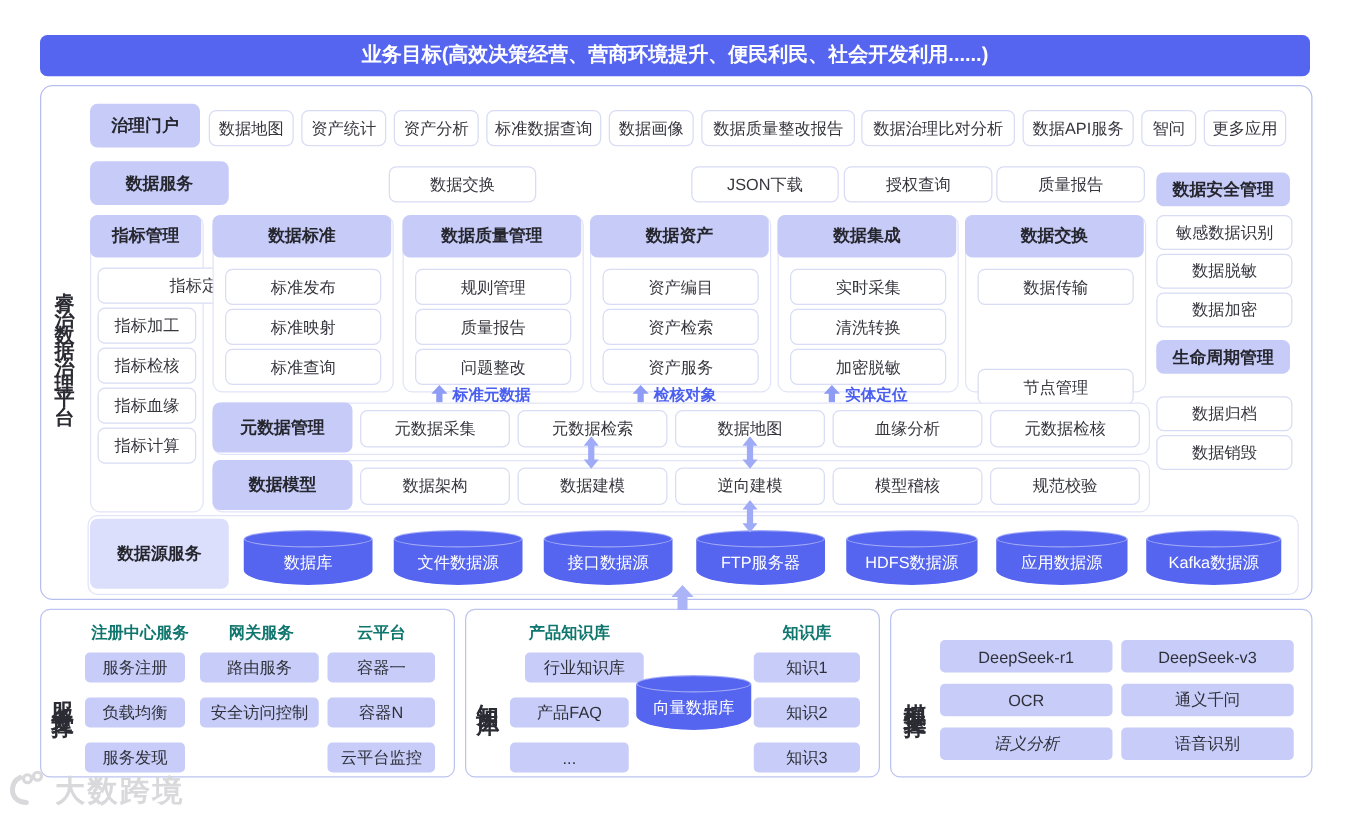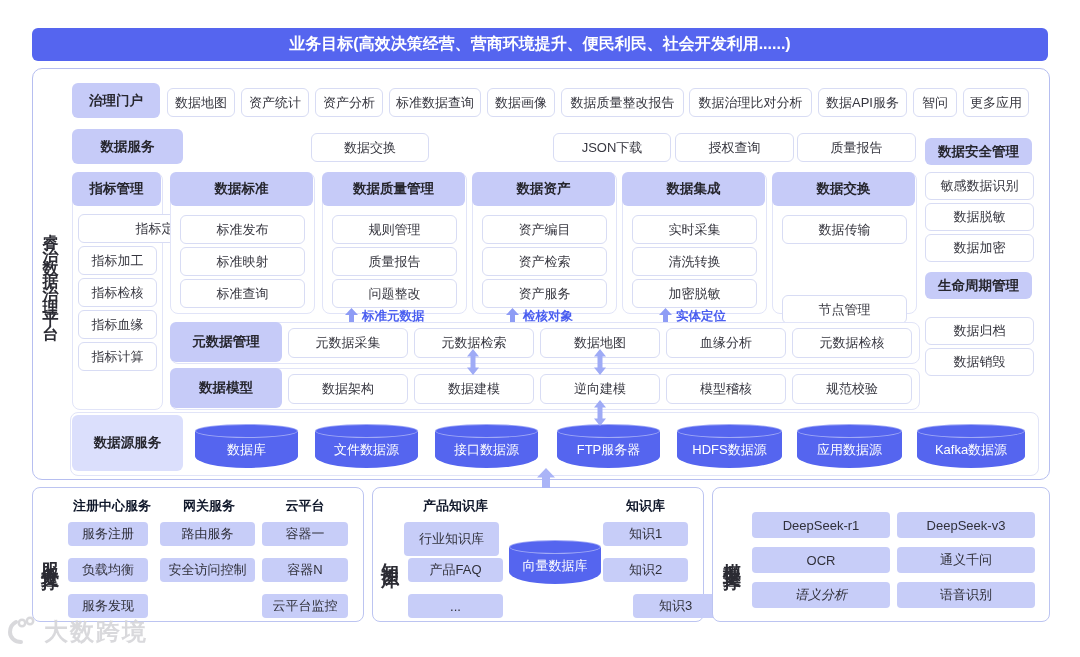--- a/index.html
+++ b/index.html
@@ -24,21 +24,21 @@
 
   .arrow{position:absolute;z-index:5;}
 
   .cyl{position:absolute;background:#5565ef;color:#fff;font-size:13px;display:flex;align-items:center;justify-content:center;
        border-radius:0 0 50% 50% / 0 0 12px 12px;white-space:nowrap;}
   .cyl::before{content:"";position:absolute;left:0;right:0;top:-7px;height:14px;background:#5565ef;border-radius:50%;
        box-sizing:border-box;border:1px solid rgba(255,255,255,.45);}
   .cyl span{position:relative;z-index:2;}
 
   .panel{position:absolute;top:487px;height:133px;border:1px solid #bcc4f1;border-radius:8px;background:#fff;}
-  .ghdr{position:absolute;font-size:13px;font-weight:bold;color:#0f172a;text-align:center;}
+  .ghdr{position:absolute;font-size:13px;font-weight:bold;color:#0f766e;text-align:center;}
   .pill{position:absolute;background:#c7cdf8;border-radius:4px;display:flex;align-items:center;justify-content:center;
         font-size:13px;color:#30303a;white-space:nowrap;}
 
   .watermark{position:absolute;left:6px;top:614px;display:flex;align-items:center;gap:6px;color:#d5d5d9;opacity:.9;}
   .watermark .wm-text{font-size:24px;font-weight:800;letter-spacing:2px;}
 </style>
 </head>
 <body>
 
 <div id="canvas">
@@ -198,30 +198,30 @@
   <div class="pill" style="left:68px;top:594px;width:80px;height:24px;">服务发现</div>
   <div class="pill" style="left:160px;top:522px;width:95px;height:24px;">路由服务</div>
   <div class="pill" style="left:160px;top:558px;width:95px;height:24px;">安全访问控制</div>
   <div class="pill" style="left:262px;top:522px;width:86px;height:24px;">容器一</div>
   <div class="pill" style="left:262px;top:558px;width:86px;height:24px;">容器N</div>
   <div class="pill" style="left:262px;top:594px;width:86px;height:24px;">云平台监控</div>
 
   <div class="panel" style="left:372px;width:330px;"></div>
   <div class="side-title vtext" style="left:378px;top:487px;width:24px;height:133px;font-size:18px;letter-spacing:3px;">知识库</div>
   <div class="ghdr" style="left:408px;top:497px;width:95px;">产品知识库</div>
-  <div class="pill" style="left:404px;top:522px;width:95px;height:34px;">行业知识库</div>
+  <div class="pill" style="left:420px;top:522px;width:95px;height:24px;">行业知识库</div>
   <div class="pill" style="left:408px;top:558px;width:95px;height:24px;">产品FAQ</div>
   <div class="pill" style="left:408px;top:594px;width:95px;height:24px;">...</div>
   <div class="cyl" style="left:509px;top:547px;width:92px;height:37px;">
       <span>向量数据库</span>
     </div>
   <div class="ghdr" style="left:603px;top:497px;width:85px;">知识库</div>
   <div class="pill" style="left:603px;top:522px;width:85px;height:24px;">知识1</div>
   <div class="pill" style="left:603px;top:558px;width:85px;height:24px;">知识2</div>
-  <div class="pill" style="left:633px;top:594px;width:85px;height:24px;">知识3</div>
+  <div class="pill" style="left:603px;top:594px;width:85px;height:24px;">知识3</div>
 
   <div class="panel" style="left:712px;width:336px;"></div>
   <div class="side-title vtext" style="left:720px;top:487px;width:24px;height:133px;font-size:18px;letter-spacing:3px;">模型支撑</div>
   <div class="pill" style="left:752px;top:512px;width:138px;height:26px;">DeepSeek-r1</div>
   <div class="pill" style="left:752px;top:547px;width:138px;height:26px;">OCR</div>
   <div class="pill" style="left:752px;top:582px;width:138px;height:26px;font-style:italic;">语义分析</div>
   <div class="pill" style="left:897px;top:512px;width:138px;height:26px;">DeepSeek-v3</div>
   <div class="pill" style="left:897px;top:547px;width:138px;height:26px;">通义千问</div>
   <div class="pill" style="left:897px;top:582px;width:138px;height:26px;">语音识别</div>
 

